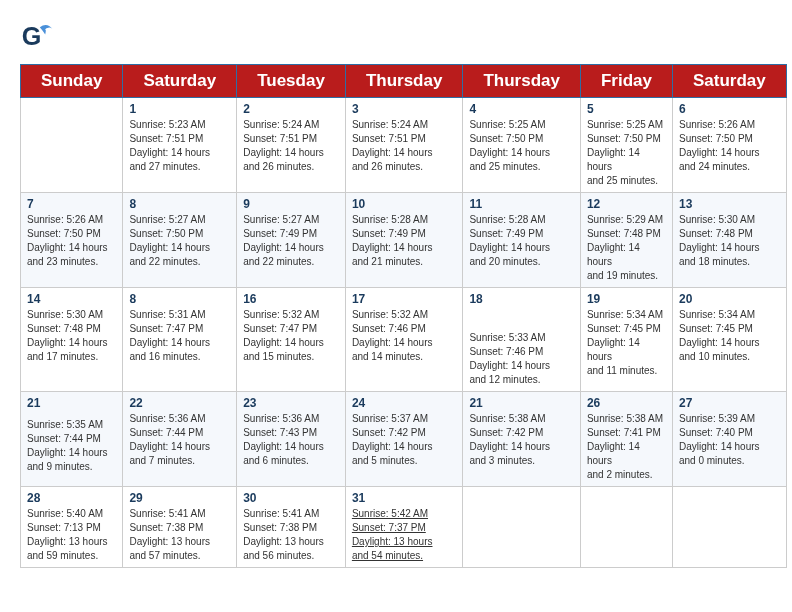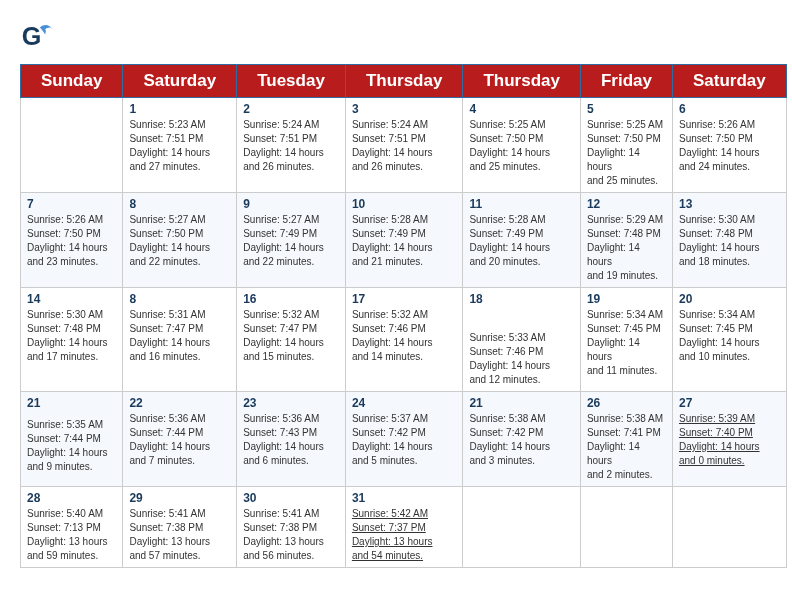--- a/index.html
+++ b/index.html
@@ -318,21 +318,21 @@
         </td>
         <td>
           <span class="day-number">26</span>
           <div class="cell-content" style="white-space: pre-line;">Sunrise: 5:38 AM
 Sunset: 7:41 PM
 Daylight: 14 hours
 and 2 minutes.</div>
         </td>
         <td>
           <span class="day-number">27</span>
-          <div class="cell-content" style="white-space: pre-line; text-decoration: underline;">Sunrise: 5:39 AM
+          <div class="cell-content" style="white-space: pre-line;">Sunrise: 5:39 AM
 Sunset: 7:40 PM
 Daylight: 14 hours
 and 0 minutes.</div>
         </td>
       </tr>
       <tr>
         <td>
           <span class="day-number">28</span>
           <div class="cell-content" style="white-space: pre-line;">Sunrise: 5:40 AM
 Sunset: 7:13 PM

